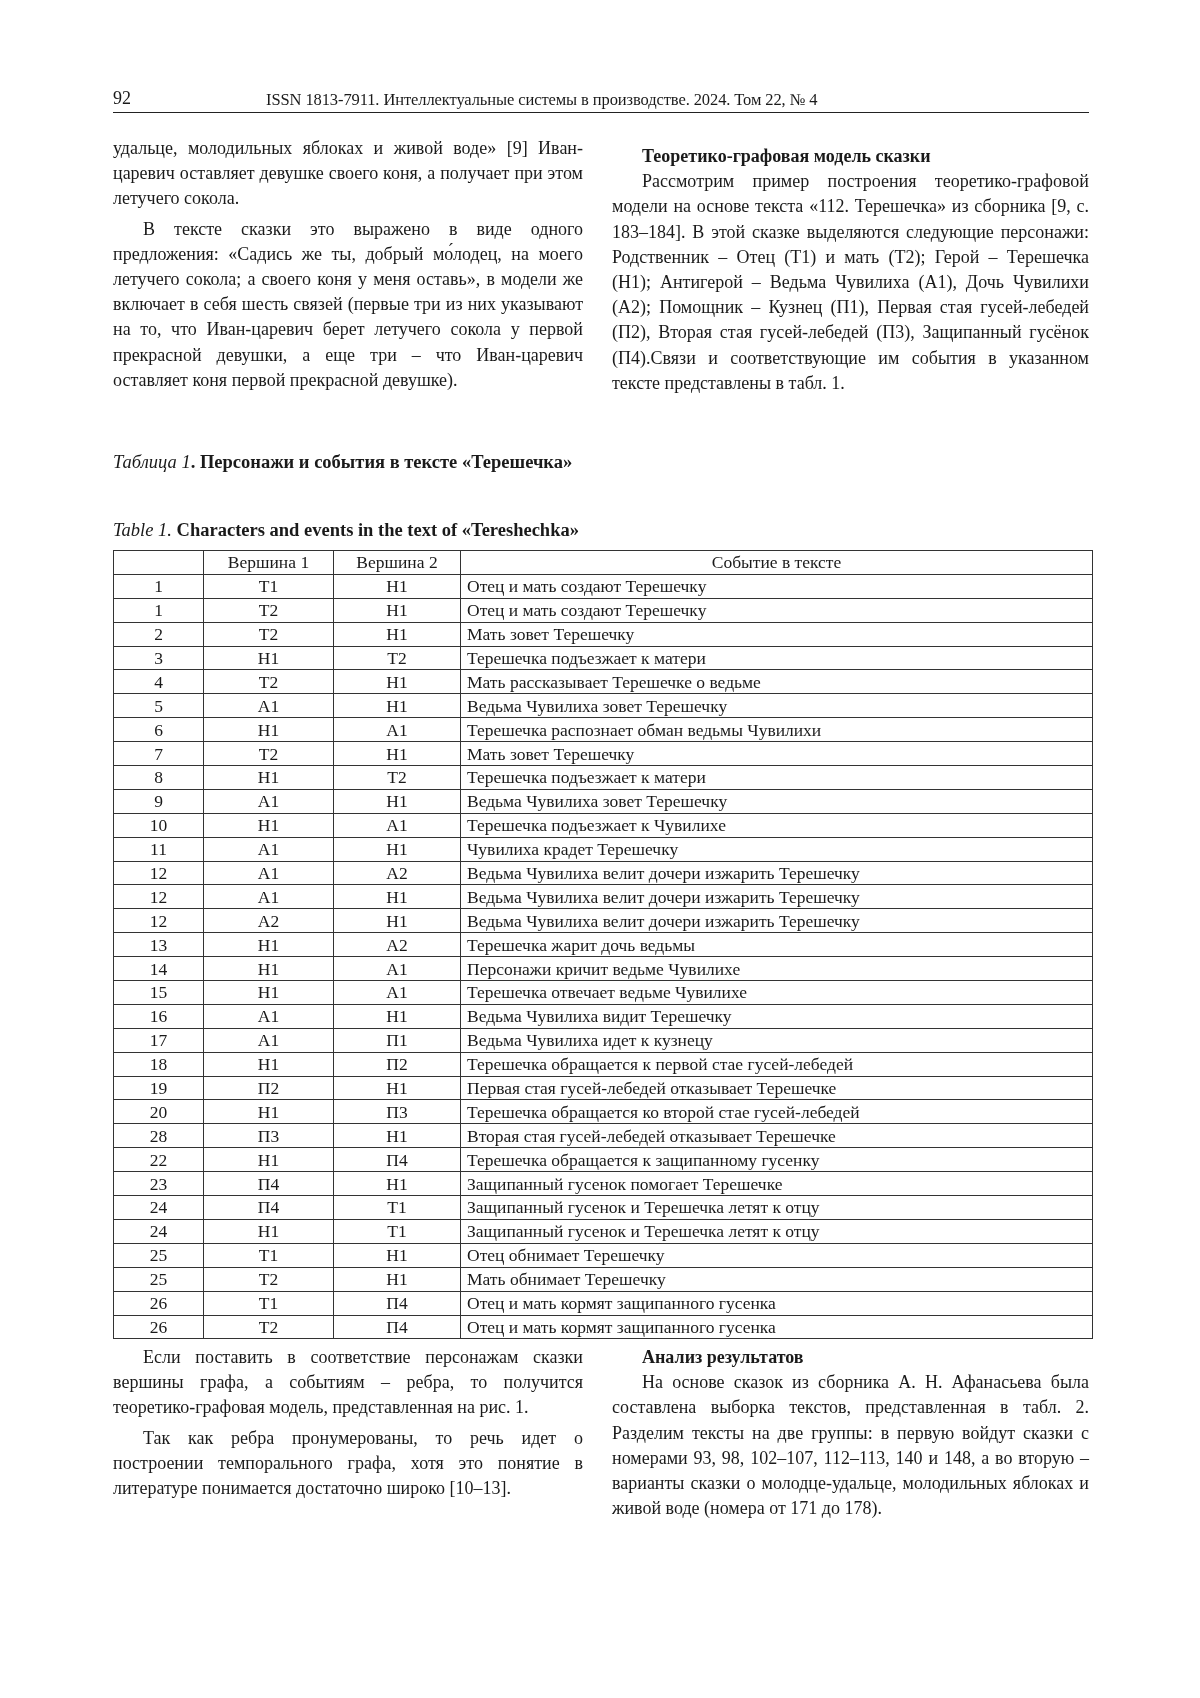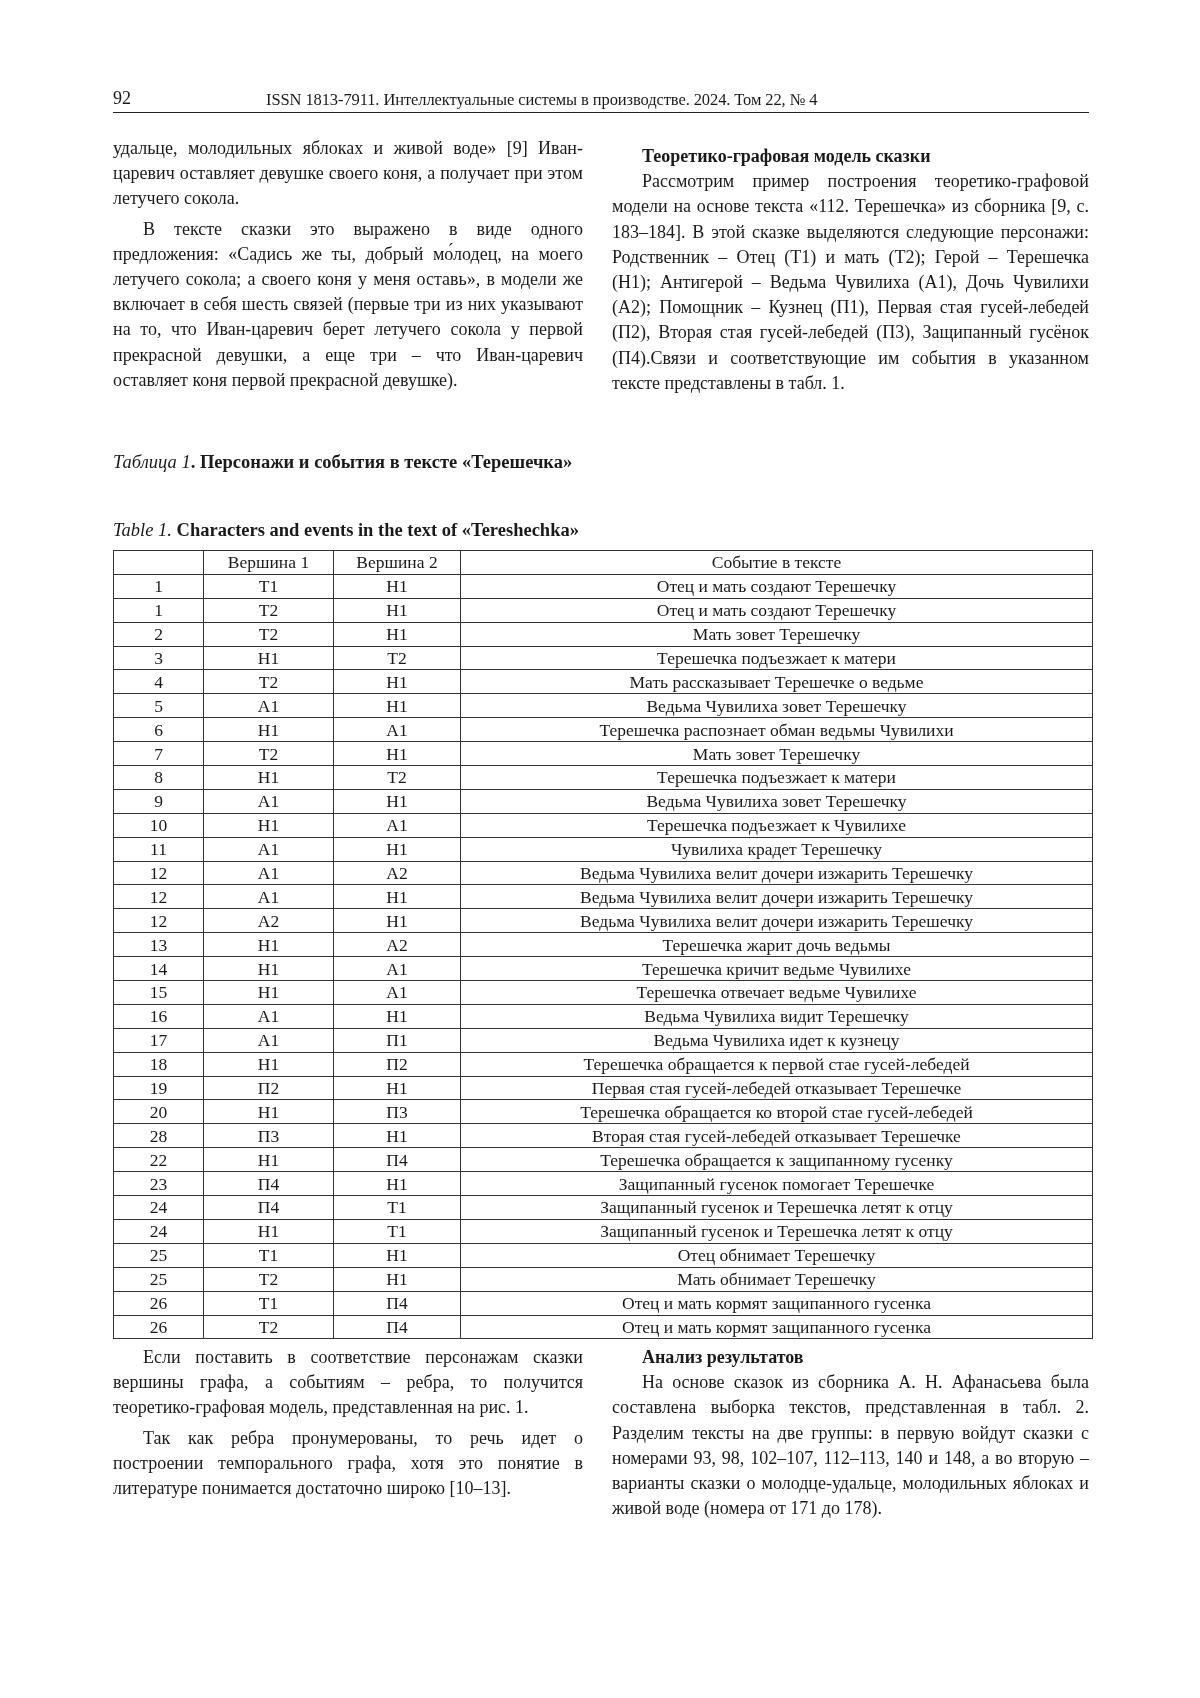--- a/index.html
+++ b/index.html
@@ -22,21 +22,21 @@
   .caption b { font-weight: bold; }
   #cap-ru { top: 452px; }
   #cap-en { top: 508px; margin-top: 12px; }
 
   table.tbl { position: absolute; left: 113px; top: 514px; border-collapse: collapse; font-size: 17.5px; width: 980px; margin-top: 36px; }
   table.tbl td, table.tbl th { border: 1.3px solid #333; height: 22.9px; padding: 0 6px; line-height: 20px; font-weight: normal; white-space: nowrap; }
   table.tbl th { text-align: center; }
   .c0 { width: 77px; text-align: center; }
   .c1 { width: 117px; text-align: center; }
   .c2 { width: 114px; text-align: center; }
-  .c3 { text-align: center; }
+  .c3 { text-align: left; }
 
   #left-bottom { left: 113px; top: 1345px; width: 470px; }
   #right-bottom { left: 612px; top: 1345px; width: 477px; }
 </style>
 </head>
 <body>
 
 <div class="page-header">
   <span class="page-num">92</span>
   <span class="journal">ISSN 1813-7911. Интеллектуальные системы в производстве. 2024. Том 22, № 4</span>
@@ -162,21 +162,21 @@
       <tr>
         <td class="c0">13</td>
         <td class="c1">Н1</td>
         <td class="c2">А2</td>
         <td class="c3">Терешечка жарит дочь ведьмы</td>
       </tr>
       <tr>
         <td class="c0">14</td>
         <td class="c1">Н1</td>
         <td class="c2">А1</td>
-        <td class="c3">Терешечка кричит ведьме Чувилихе</td>
+        <td class="c3">Персонажи кричит ведьме Чувилихе</td>
       </tr>
       <tr>
         <td class="c0">15</td>
         <td class="c1">Н1</td>
         <td class="c2">А1</td>
         <td class="c3">Терешечка отвечает ведьме Чувилихе</td>
       </tr>
       <tr>
         <td class="c0">16</td>
         <td class="c1">А1</td>

